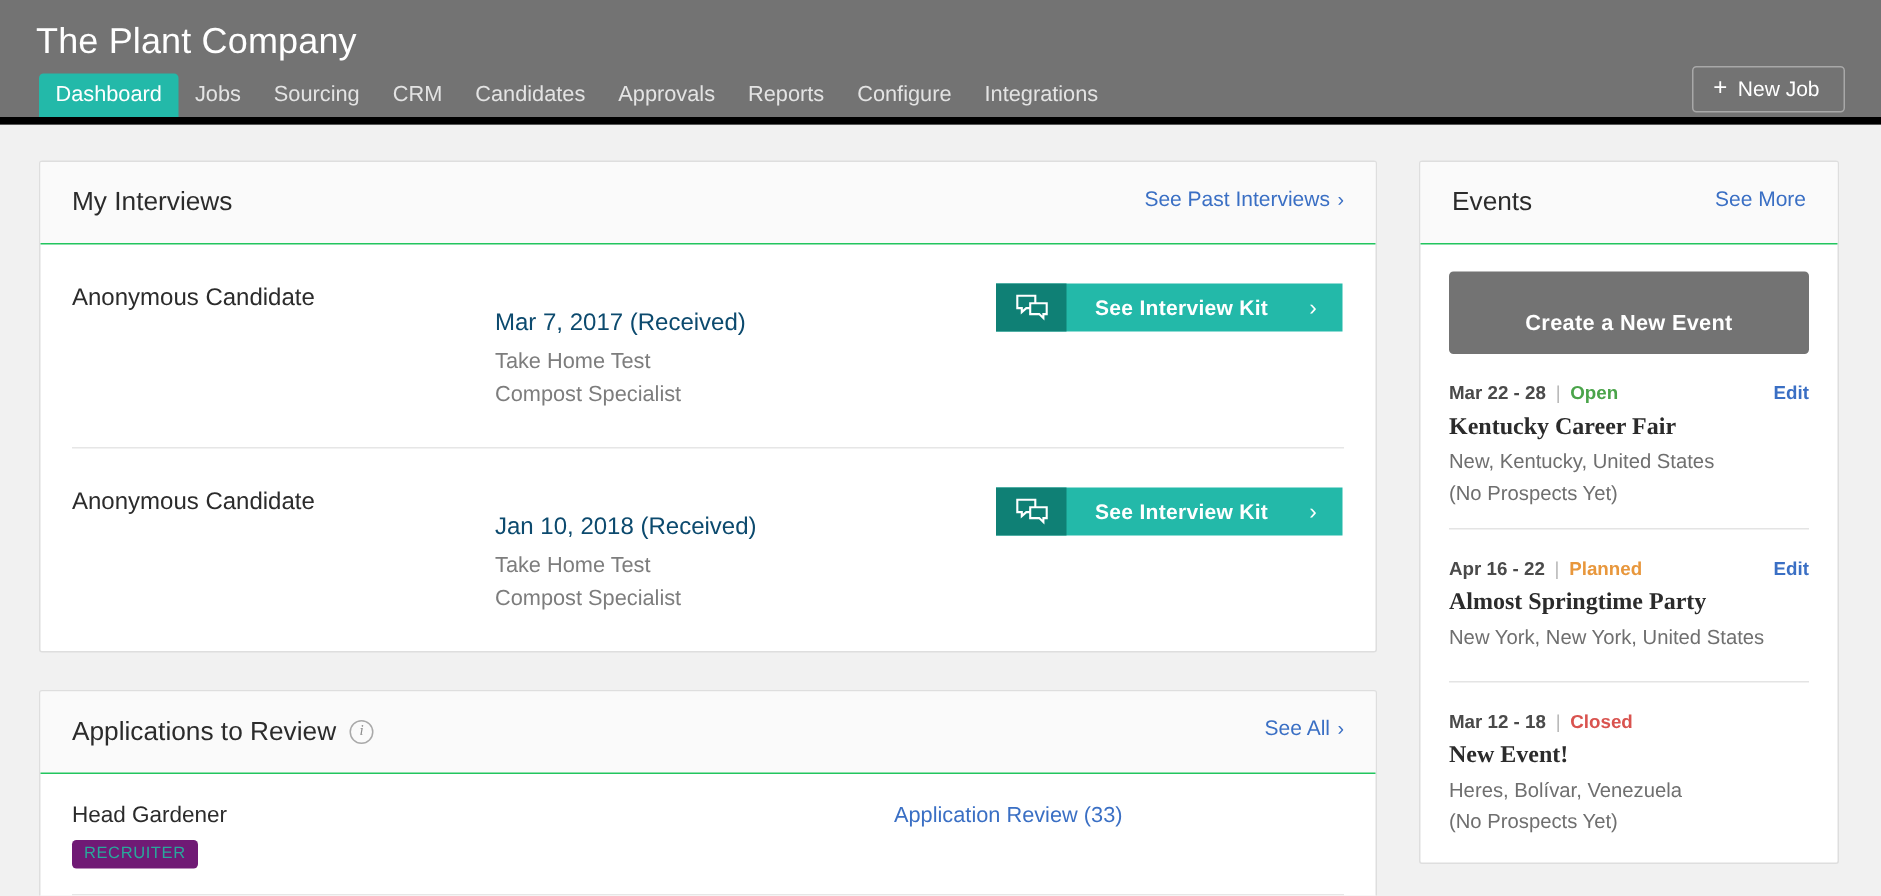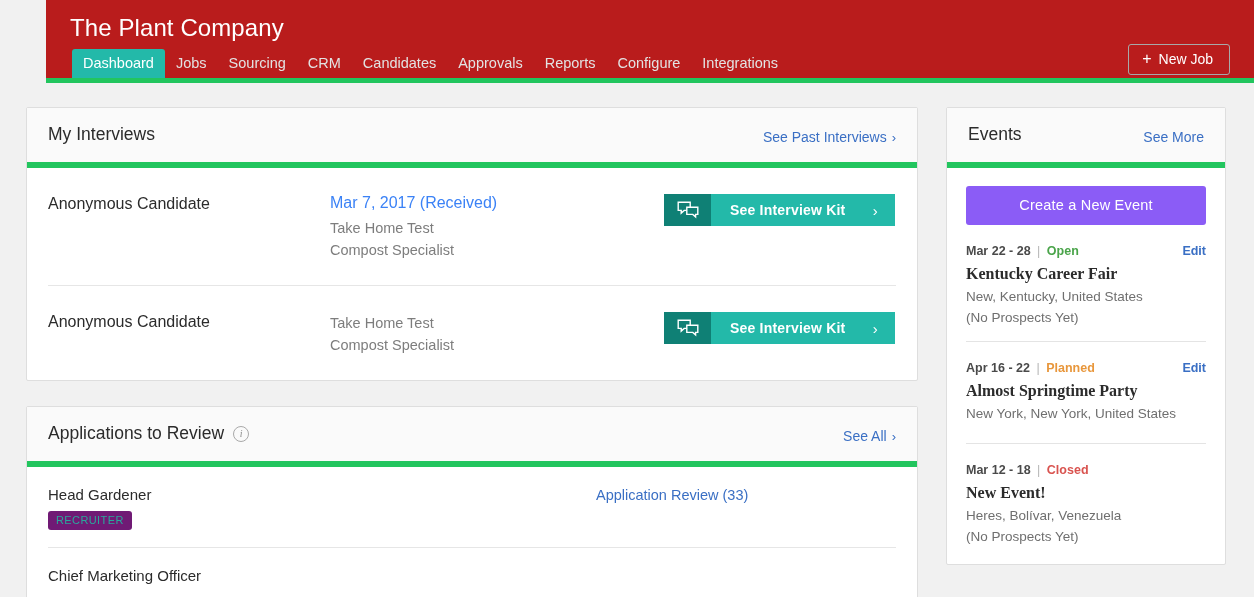--- a/index.html
+++ b/index.html
@@ -6,24 +6,23 @@
   html, body {
     width: 1254px; height: 597px;
     background: #f1f1f1;
     font-family: "Liberation Sans", sans-serif;
     overflow: hidden;
   }
 
   
   .topbar {
     position: relative;
-    background: #b91c1c;
+    background: #737373;
     height: 83px;
-    border-bottom: 5px solid #22c55e;
-    margin-left: 46px;
+    border-bottom: 5px solid #000000;
   }
   .brand {
     position: absolute;
     left: 24px; top: 14px;
     color: #ffffff;
     font-size: 24px;
     font-weight: 400;
     letter-spacing: 0.1px;
     white-space: nowrap;
   }
@@ -76,24 +75,24 @@
 
   .card {
     background: #ffffff;
     border: 1px solid #dedede;
     border-radius: 2px;
   }
   .card + .card { margin-top: 25px; }
 
   .card-head {
     display: flex;
-    align-items: flex-end;
+    align-items: flex-start;
     justify-content: space-between;
     padding: 16px 21px 17px 21px;
-    border-bottom: 6px solid #22c55e;
+    border-bottom: 1px solid #22c55e;
     background: #fafafa;
     gap: 12px;
   }
   .card-title {
     font-size: 17.5px;
     color: #2b2b2b;
     font-weight: 400;
     display: flex;
     align-items: center;
     gap: 9px;
@@ -135,22 +134,23 @@
   .cand-name {
     width: 282px;
     flex: 0 0 282px;
     font-size: 16px;
     color: #2b2b2b;
     padding-top: 1px;
   }
   .iv-detail { flex: 1 1 auto; }
   .iv-date {
     font-size: 16px;
-    color: #3b82f6;
+    color: #0c4a6e;
     margin-bottom: 5px;
+    margin-top: 18px;
   }
   .iv-sub {
     font-size: 14.5px;
     color: #7d7d7d;
     line-height: 22px;
   }
   .kit-btn {
     flex: 0 0 auto;
     display: flex;
     align-items: stretch;
@@ -205,27 +205,27 @@
     font-size: 14.5px;
     cursor: pointer;
     padding-top: 1px;
   }
 
   
   .events-body { padding: 18px 19px 4px 19px; }
   .create-event-btn {
     display: block;
     width: 100%;
-    background: #8b5cf6;
+    background: #737373;
     color: #ffffff;
     border: none;
     border-radius: 3px;
     font-size: 14.5px;
-    font-weight: normal;
-    padding: 11px 0 12px 0;
+    font-weight: bold;
+    padding: 27px 0 12px 0;
     cursor: pointer;
     font-family: "Liberation Sans", sans-serif;
     letter-spacing: 0.2px;
   }
   .event-item { padding: 19px 0 16px 0; }
   .event-item + .event-item { border-top: 1px solid #e4e4e4; }
   .event-meta {
     display: flex;
     align-items: baseline;
     justify-content: space-between;
@@ -306,20 +306,21 @@
             <div class="kit-label">
               <span>See Interview Kit</span>
               <span class="kit-chev">›</span>
             </div>
           </div>
         </div>
 
         <div class="interview-row">
           <div class="cand-name">Anonymous Candidate</div>
           <div class="iv-detail">
+            <div class="iv-date">Jan 10, 2018 (Received)</div>
             <div class="iv-sub">Take Home Test</div>
             <div class="iv-sub">Compost Specialist</div>
           </div>
           <div class="kit-btn">
             <div class="kit-icon">
               <svg width="22" height="19" viewBox="0 0 22 19" fill="none" stroke="#ffffff" stroke-width="1.4">
                 <path d="M1.2 1.2 H13.2 V9.4 H7.2 L4.2 12.1 V9.4 H1.2 Z"></path>
                 <path d="M9.8 6.2 H20.8 V13.4 H18.6 V16.0 L15.8 13.4 H9.8 Z" fill="#0f8075"></path>
               </svg>
             </div>

